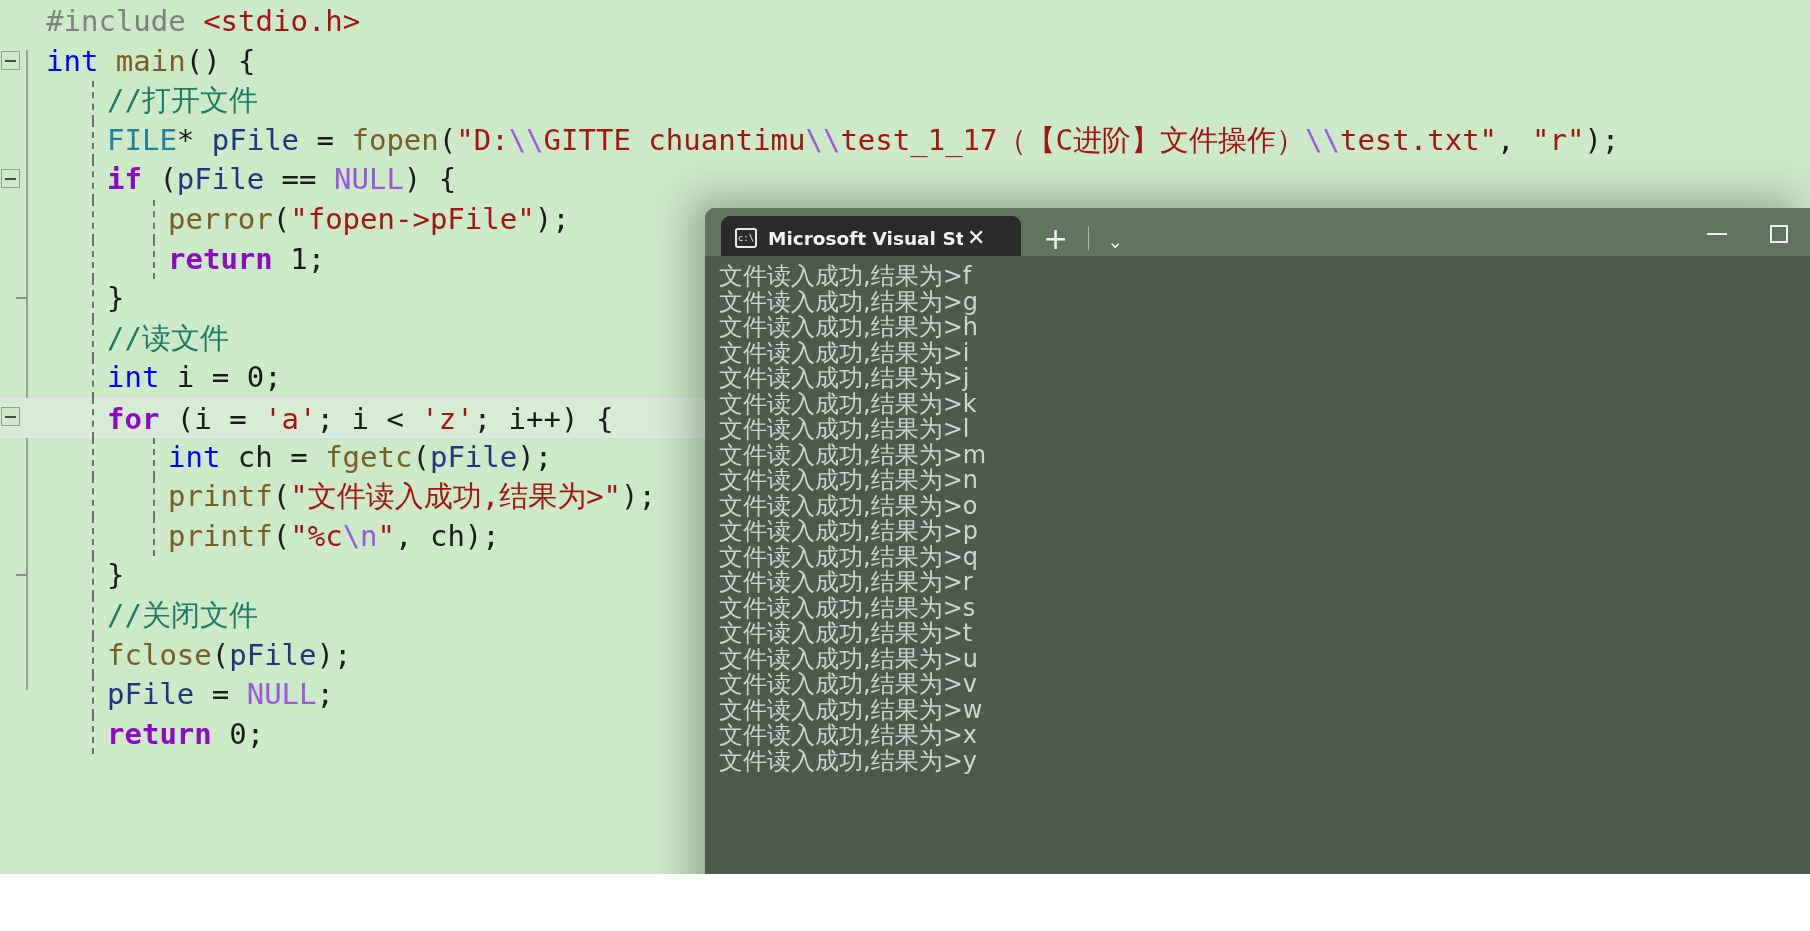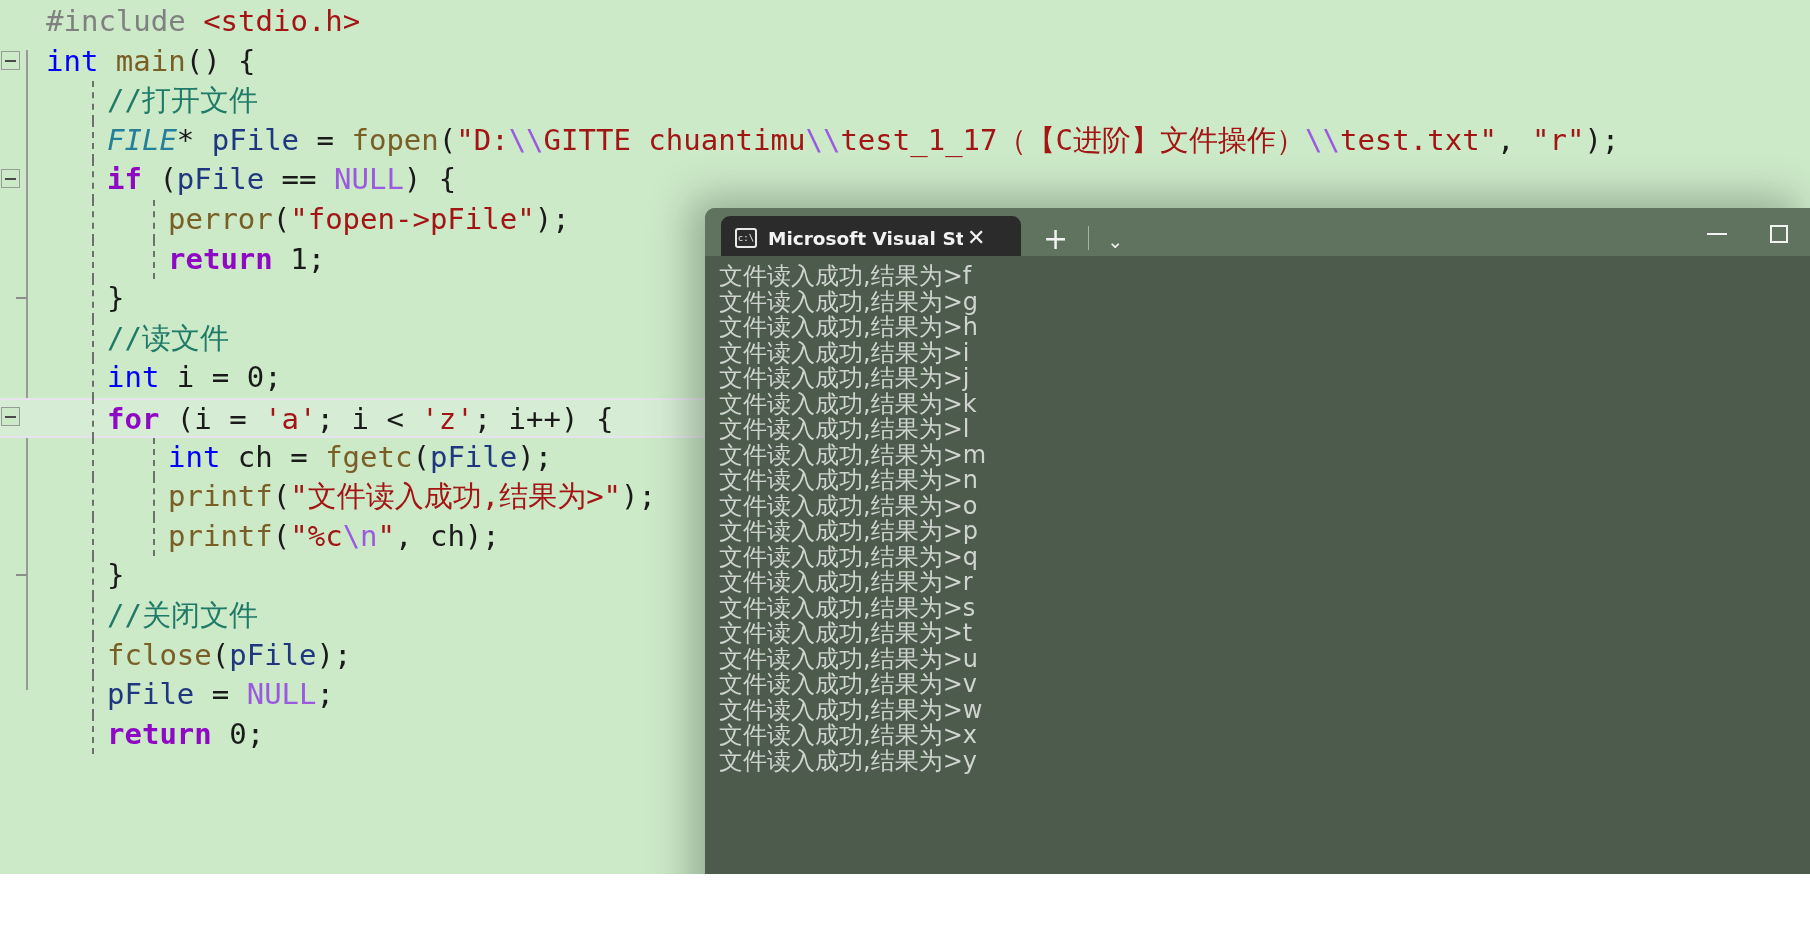--- a/index.html
+++ b/index.html
@@ -72,21 +72,21 @@
     border-left: 2px dashed #6f6f6f;
   }
 
   
   .t-pre   { color: #808080; }
   .t-str   { color: #a31515; }
   .t-kw    { color: #0000ff; }
   .t-kw2   { color: #8f08c4; font-weight: bold; }
   .t-fn    { color: #795e26; }
   .t-var   { color: #1f377f; }
-  .t-type  { color: #267f99; font-style: italic; }
+  .t-type  { color: #267f99; }
   .t-cmt   { color: #1f7a68; }
   .t-plain { color: #1a1a1a; }
   .t-esc   { color: #9b59e0; }
 
   
   #statusstrip {
     position: absolute; left: 0; top: 874px;
     width: 1810px; height: 25px;
     background: #e6e4ec;
     display: flex; align-items: center;

